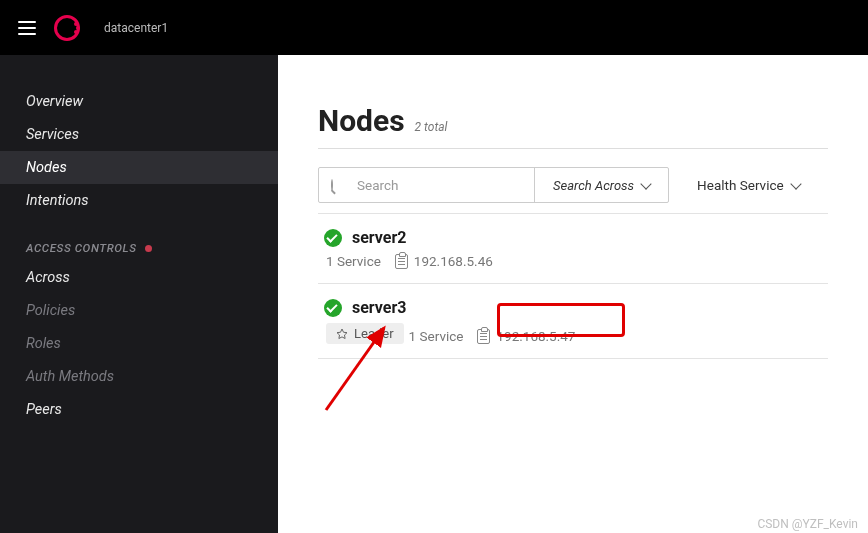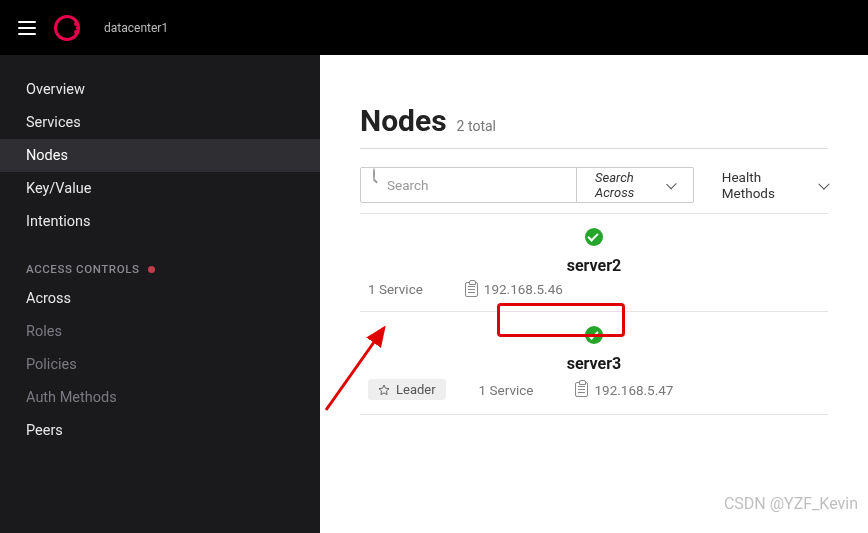--- a/index.html
+++ b/index.html
@@ -6,91 +6,90 @@
     body { width: 868px; height: 533px; overflow: hidden; background: #fff; position: relative; }
     
     .topbar { height: 55px; background: #000; display: flex; align-items: center; padding: 0 18px; gap: 18px; }
     .hamburger { display: flex; flex-direction: column; gap: 4px; cursor: pointer; }
     .hamburger span { width: 18px; height: 2px; background: #fff; border-radius: 1px; }
     .logo-circle { width: 26px; height: 26px; border: 3px solid #e6004d; border-radius: 50%; position: relative; }
     .logo-circle::after { content: ""; position: absolute; right: -1px; top: 4px; width: 4px; height: 4px; background: #e6004d; border-radius: 50%; box-shadow: 2px 4px 0 #e6004d, 0 8px 0 #e6004d; }
     .dc-name { color: #bbb; font-size: 12px; margin-left: 6px; }
     
     .layout { display: flex; height: calc(100% - 55px); }
-    .sidebar { width: 320px; background: #1a1a1d; padding-top: 18px; color: #aaa; font-size: 14px; }
+    .sidebar { width: 278px; background: #1a1a1d; padding-top: 30px; color: #aaa; font-size: 14px; font-style: italic; }
     .nav-item { padding: 8px 26px; color: #e8e8e8; cursor: pointer; font-size: 14.5px; }
     .nav-item.active { background: #2e2e33; color: #fff; }
     .nav-item.dim { color: #7a7a80; }
     .nav-section { padding: 24px 26px 6px; font-size: 11.5px; letter-spacing: 0.6px; color: #8a8a90; font-weight: 500; display: flex; align-items: center; gap: 8px; }
     .dot-red { width: 7px; height: 7px; background: #c73a4d; border-radius: 50%; display: inline-block; }
     
     .main { flex: 1; background: #fff; padding: 48px 40px 0 40px; overflow: hidden; }
     .page-title-row { display: flex; align-items: baseline; gap: 10px; margin-bottom: 10px; }
     .page-title { font-size: 30px; font-weight: 700; color: #222; }
-    .page-subtitle { font-size: 14px; color: #777; }
+    .page-subtitle { font-size: 12px; color: #777; font-style: italic; }
     .hr { height: 1px; background: #ddd; margin: 10px 0 18px; }
     
     .controls { display: flex; align-items: center; gap: 28px; margin-bottom: 10px; }
     .search-group { display: flex; border: 1px solid #ccc; border-radius: 2px; height: 36px; }
-    .search-box { display: flex; padding: 0 12px; gap: 12px; width: 215px; }
+    .search-box { display: flex; align-items: center; padding: 0 12px; gap: 24px; width: 215px; }
     .search-box input { border: none; outline: none; font-size: 13.5px; flex: 1; color: #333; }
     .search-box input::placeholder { color: #999; }
     .search-across { border-left: 1px solid #ccc; padding: 0 18px; display: flex; align-items: center; gap: 8px; font-size: 13px; color: #333; cursor: pointer; font-style: italic; }
     .health-filter { display: flex; align-items: center; gap: 8px; font-size: 13.5px; color: #333; cursor: pointer; }
     .chev { width: 8px; height: 8px; border-right: 1.5px solid #555; border-bottom: 1.5px solid #555; transform: rotate(45deg); margin-top: -3px; }
     .mag { width: 12px; height: 12px; border: 1.5px solid #999; border-radius: 50%; position: relative; }
     .mag::after { content: ""; position: absolute; width: 5px; height: 1.5px; background: #999; bottom: -2px; right: -4px; transform: rotate(45deg); }
     
     .node-list { border-top: 1px solid #e3e3e3; }
     .node-row { padding: 14px 6px 14px 6px; border-bottom: 1px solid #e3e3e3; }
-    .node-head { display: flex; align-items: center; gap: 10px; margin-bottom: 6px; flex-direction: column; }
+    .node-head { display: flex; align-items: center; gap: 10px; margin-bottom: 6px; }
     .check-badge { width: 18px; height: 18px; background: #25a52a; border-radius: 50%; position: relative; }
     .check-badge::after { content: ""; position: absolute; left: 5px; top: 3px; width: 4px; height: 8px; border-right: 2px solid #fff; border-bottom: 2px solid #fff; transform: rotate(45deg); }
     .node-name { font-size: 16px; font-weight: 700; color: #1a1a1a; }
-    .node-meta { display: flex; align-items: center; gap: 33px; font-size: 13.5px; color: #777; padding-left: 2px; }
+    .node-meta { display: flex; align-items: flex-end; gap: 5px; font-size: 13.5px; color: #777; padding-left: 2px; }
     .leader-badge { background: #eee; border-radius: 3px; padding: 3px 10px; display: flex; align-items: center; gap: 6px; font-size: 13px; color: #555; }
     .star { width: 12px; height: 12px; display: inline-block; position: relative; }
     .star svg { width: 12px; height: 12px; }
     .ip-group { display: flex; align-items: center; gap: 6px; padding-left: 9px; }
     .clip-icon { width: 13px; height: 15px; border: 1.3px solid #888; border-radius: 2px; position: relative; }
     .clip-icon::before { content: ""; position: absolute; top: -3px; left: 3px; width: 5px; height: 3px; border: 1.3px solid #888; border-radius: 2px 2px 0 0; background: #fff; }
     .clip-icon::after { content: ""; position: absolute; top: 3px; left: 2px; width: 7px; height: 1px; background: #888; box-shadow: 0 3px 0 #888, 0 6px 0 #888; }
     
     .red-box { position: absolute; border: 3px solid #e00000; border-radius: 4px; pointer-events: none; }
     .red-arrow { position: absolute; pointer-events: none; }
-    .watermark { position: absolute; right: 10px; bottom: 20px; font-size: 16px; color: #bfbfbf; }
+    .watermark { position: absolute; right: 10px; bottom: 2px; font-size: 12px; color: #bfbfbf; }
   </style>
 </head>
 <body>
 
 <div class="topbar">
   <div class="hamburger">
     <span></span>
       <span></span>
       <span></span>
   </div>
   <div class="logo-circle"></div>
   <div class="dc-name">datacenter1</div>
 </div>
 
 <div class="layout">
   <div class="sidebar">
     <div class="nav-item">Overview</div>
     <div class="nav-item">Services</div>
     <div class="nav-item active">Nodes</div>
-    <div class="nav-item">Key/Value</div>
     <div class="nav-item">Intentions</div>
 
     <div class="nav-section">
       <span>ACCESS CONTROLS</span>
       <span class="dot-red"></span>
     </div>
     <div class="nav-item">Across</div>
+    <div class="nav-item dim">Policies</div>
     <div class="nav-item dim">Roles</div>
-    <div class="nav-item dim">Policies</div>
     <div class="nav-item dim">Auth Methods</div>
 
     <div class="nav-item">Peers</div>
   </div>
 
   <div class="main">
     <div class="page-title-row">
       <div class="page-title">Nodes</div>
       <div class="page-subtitle">2 total</div>
     </div>
@@ -101,21 +100,21 @@
         <div class="search-box">
           <span class="mag"></span>
           <input type="text" placeholder="Search" style="">
         </div>
         <div class="search-across">
           <span>Search Across</span>
           <span class="chev"></span>
         </div>
       </div>
       <div class="health-filter">
-        <span>Health Methods</span>
+        <span>Health Service</span>
         <span class="chev"></span>
       </div>
     </div>
 
     <div class="node-list">
       <div class="node-row">
         <div class="node-head">
           <span class="check-badge"></span>
           <span class="node-name">server2</span>
         </div>

